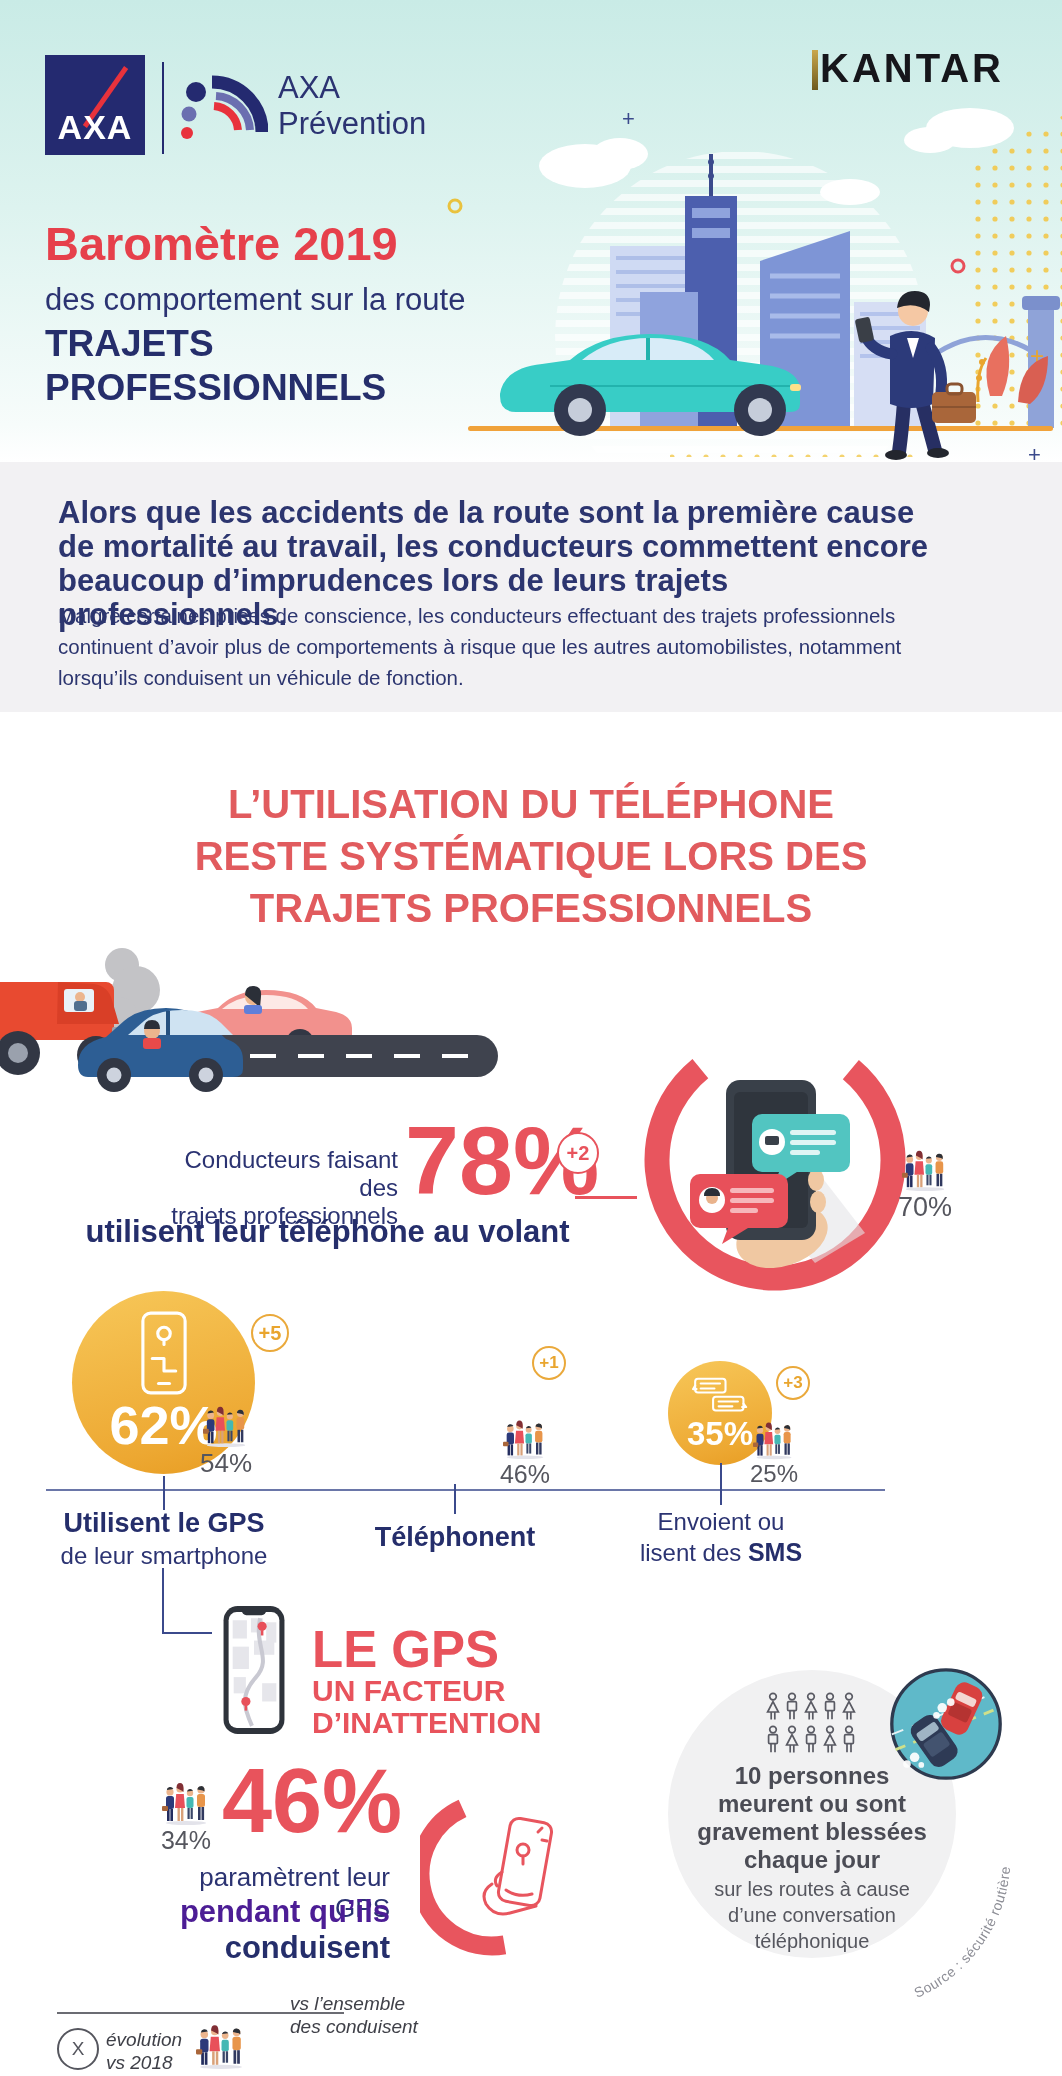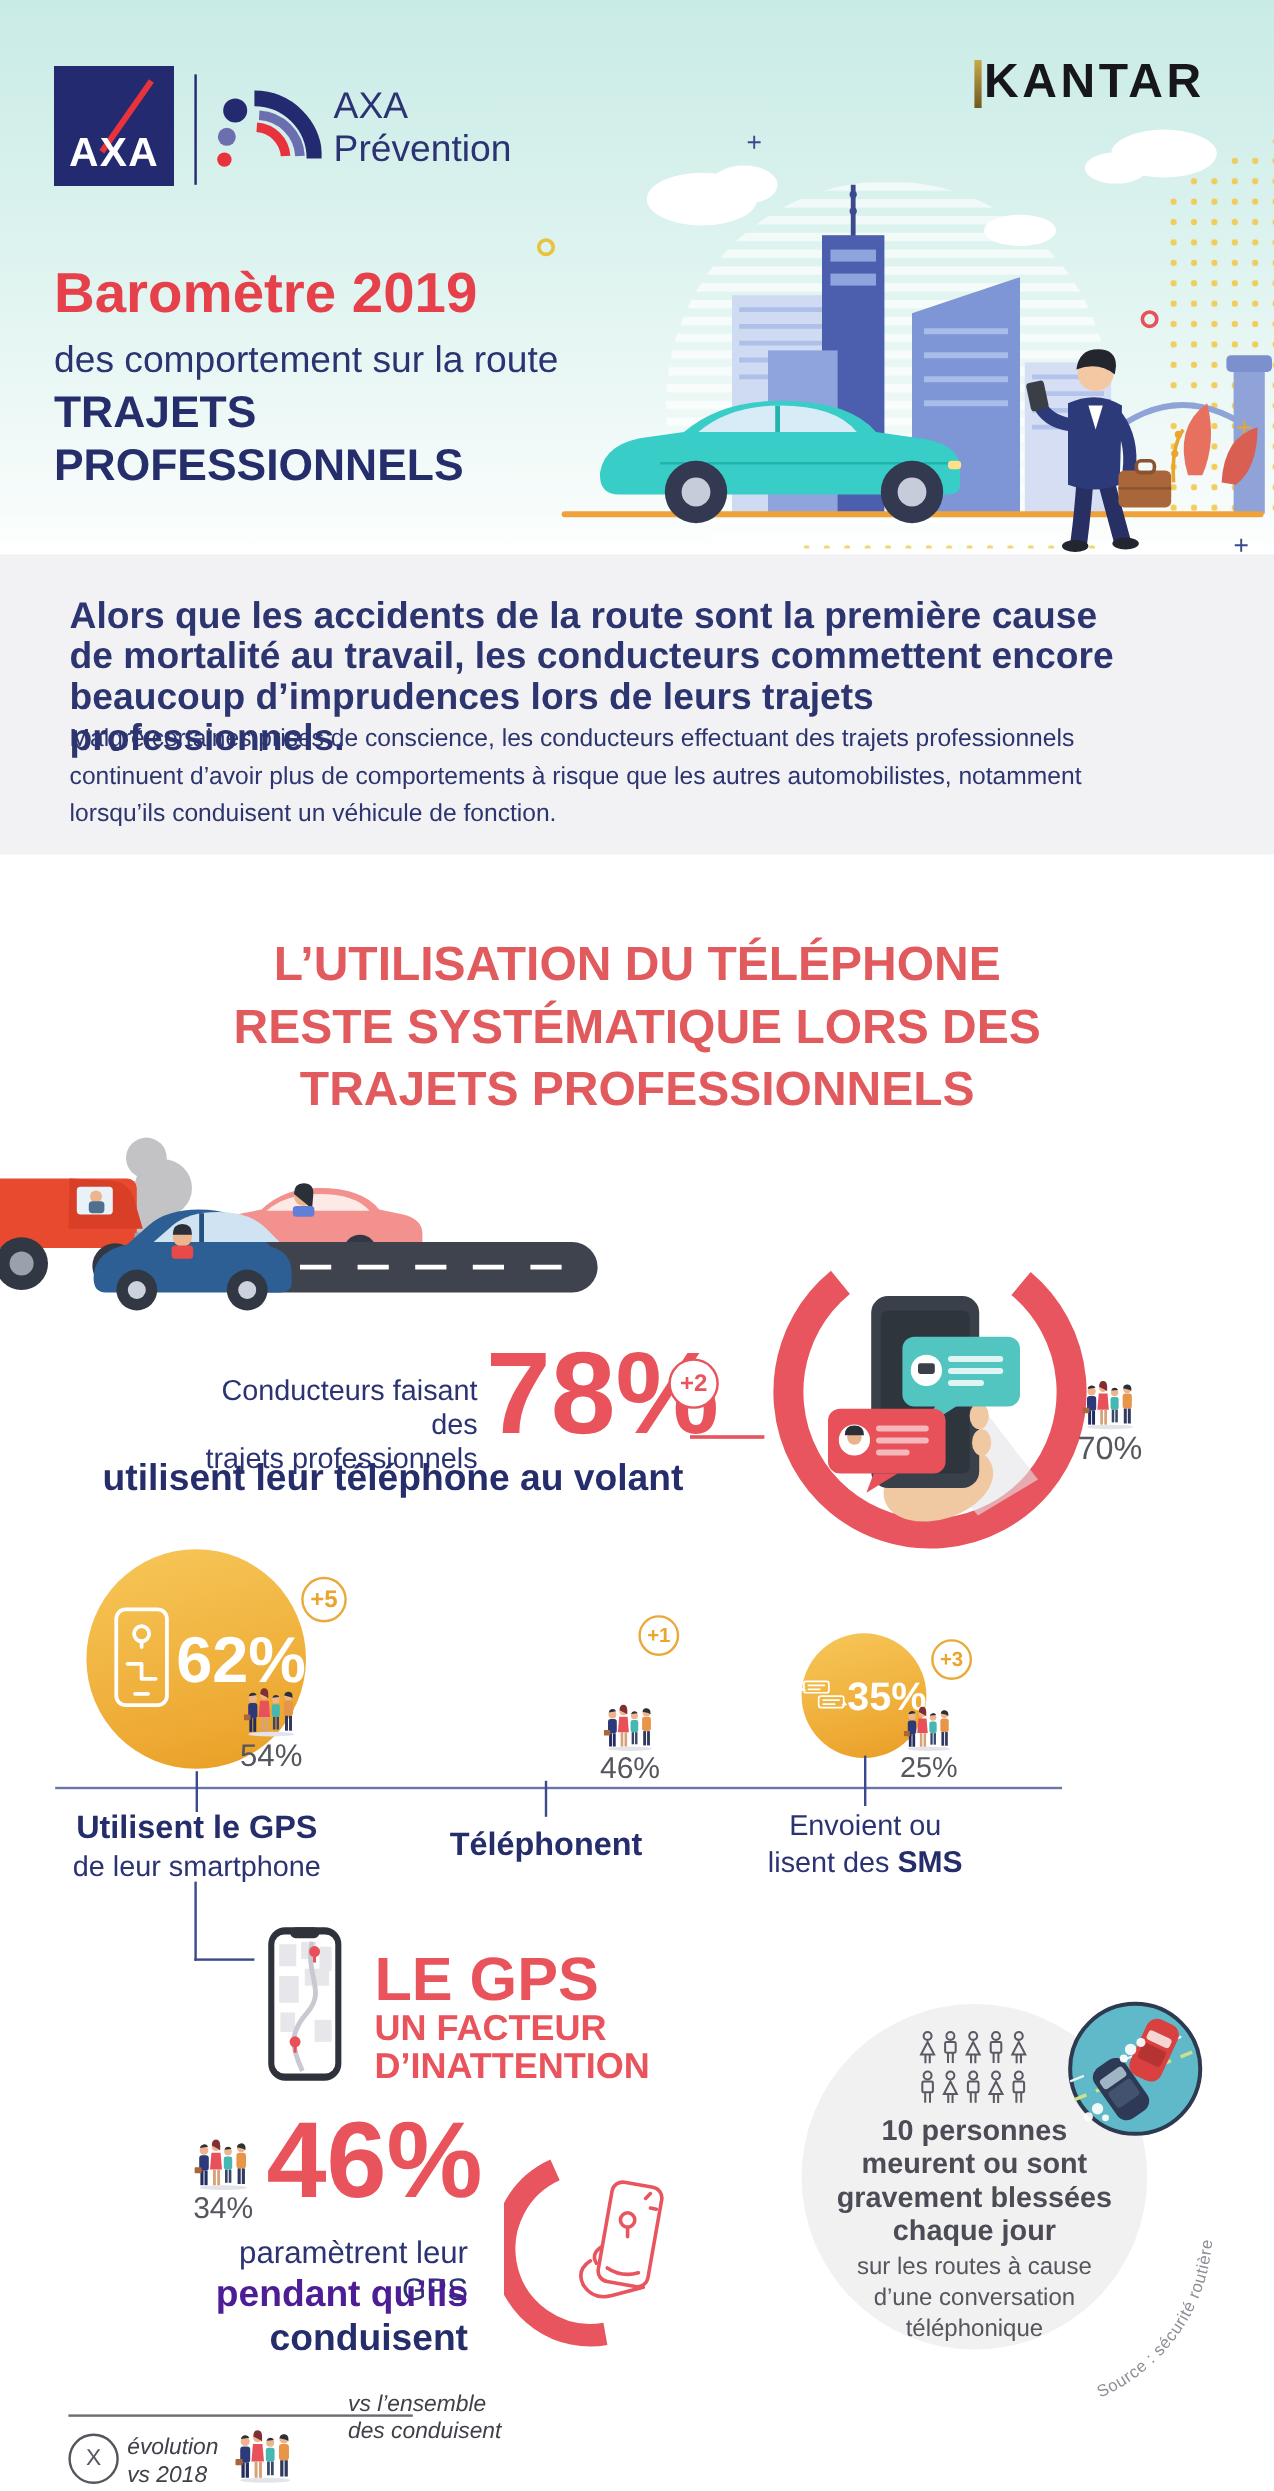--- a/index.html
+++ b/index.html
@@ -8,21 +8,21 @@
   .abs{position:absolute;}
   .navy{color:#2b3372;}
   .red{color:#e8535c;}
   .b{font-weight:bold;}
   .ctr{text-align:center;}
   .rt{text-align:right;}
   .badge{border-radius:50%;border:2.5px solid #eaa93b;color:#e9a52e;display:flex;
          align-items:center;justify-content:center;font-weight:bold;background:#fff;}
   .badge.redb{border-color:#e8535c;color:#e8535c;}
   .ycircle{border-radius:50%;background:linear-gradient(165deg,#f6c455 8%,#eda832 78%,#e79c22);
-           display:flex;flex-direction:row;align-items:center;justify-content:flex-end;}
+           display:flex;flex-direction:column;align-items:center;justify-content:center;}
   .yval{color:#ffffff;font-weight:bold;line-height:1;}
   .pct{color:#55565e;font-weight:500;}
   .line{background:#6a76a8;}
   .tick{background:#3b4a8c;}
   .legend-it{font-style:italic;color:#3f4048;font-size:19px;line-height:23px;}
 </style>
 </head>
 <body>
 
 <div class="page">

